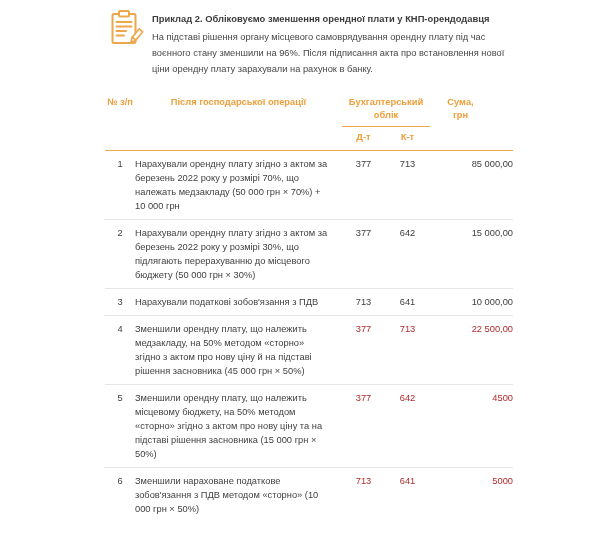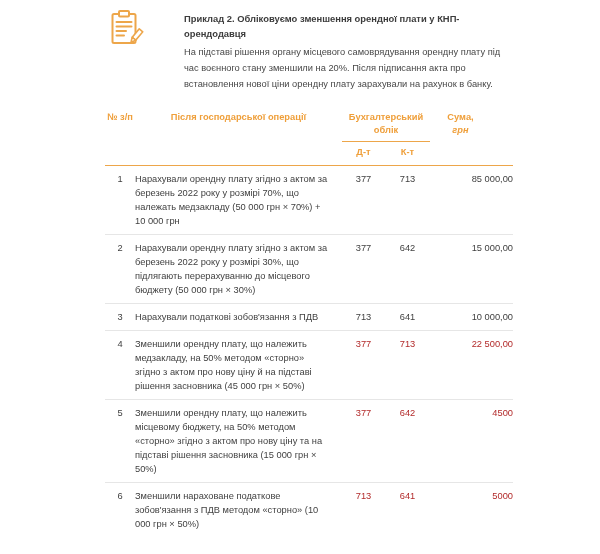--- a/index.html
+++ b/index.html
@@ -7,21 +7,21 @@
     width: 600px; height: 554px;
     background: #ffffff;
     font-family: "Liberation Sans", "DejaVu Sans", sans-serif;
     overflow: hidden;
   }
   .page { padding: 8px 0 0 105px; width: 515px; }
 
   
   .header { display: flex; gap: 7px; margin-bottom: 16px; }
   .doc-icon { width: 40px; height: 40px; flex: none; }
-  .header-text { width: 365px; margin-left: 32px; }
+  .header-text { width: 365px; }
   .title {
     font-weight: bold; font-size: 9.4px; line-height: 15px;
     color: #3c3c3c; margin: 3px 0 3px;
   }
   .para {
     font-size: 9.3px; line-height: 16px; color: #474747;
   }
 
   
   table.ops {
@@ -37,21 +37,21 @@
 
   thead th {
     color: #ef9f3a; font-weight: bold;
     vertical-align: top; text-align: center;
     padding: 3px 0 2px; line-height: 13px;
     border-bottom: 1px solid #eda festivals;
   }
   thead { border-bottom: 1px solid #eda64a; }
   thead th { border-bottom: none; }
   th.acct-group { border-bottom: 1px solid #eda64a !important; padding-bottom: 4px; }
-  th.h-sum .unit { font-style: italic; display: block; }
+  th.h-sum .unit { display: block; }
   th.h-sum { padding-right: 22px; }
   tr.sub-head th { padding: 4px 0 6px; }
   thead tr:last-child th { border-bottom: 1px solid #eda64a !important; margin-top: 12px; }
   th.h-num, th.h-content { border-bottom: 1px solid #eda64a !important; }
 
   tbody td {
     vertical-align: top; padding: 6px 0; line-height: 14px;
   }
   tbody tr + tr td { border-top: 1px solid #e6e6e6; }
   td.c-num  { text-align: center; }
@@ -77,21 +77,21 @@
           <line x1="11.5" y1="27.5" x2="19" y2="27.5"></line>
         </g>
         <g fill="#ffffff" stroke="#eda64a" stroke-width="1.6" stroke-linejoin="round" transform="rotate(40 30 29)">
           <rect x="28" y="20" width="4.6" height="11"></rect>
           <path d="M28 31 l2.3 4.5 2.3 -4.5 z"></path>
         </g>
       </svg>
     </div>
     <div class="header-text">
       <div class="title">Приклад 2. Обліковуємо зменшення орендної плати у КНП-орендодавця</div>
-      <p class="para">На підставі рішення органу місцевого самоврядування орендну плату під час воєнного стану зменшили на 20%. Після підписання акта про встановлення нової ціни орендну плату зарахували на рахунок в банку.</p>
+      <p class="para">На підставі рішення органу місцевого самоврядування орендну плату під час воєнного стану зменшили на 96%. Після підписання акта про встановлення нової ціни орендну плату зарахували на рахунок в банку.</p>
     </div>
   </div>
 
   <table class="ops">
     <colgroup>
       <col class="w-num">
         <col class="w-text">
         <col class="w-dt">
         <col class="w-kt">
         <col class="w-sum">

